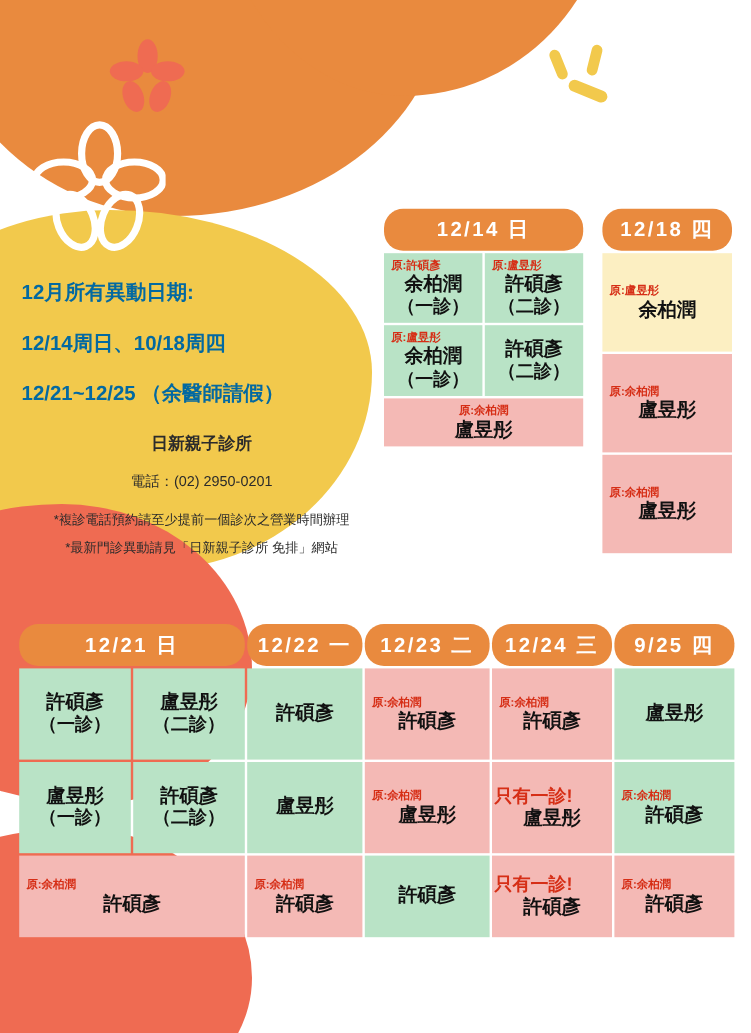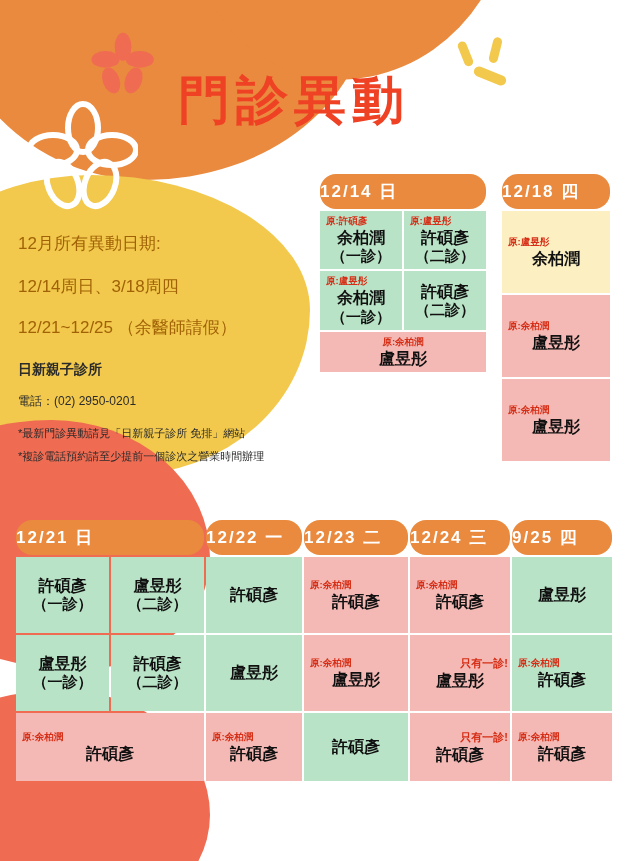--- a/index.html
+++ b/index.html
@@ -47,48 +47,48 @@
     color:#ef4123;font-size:17px;font-weight:bold;letter-spacing:1px;
   }
   .hdr-title{
     position:absolute;left:178px;top:74px;
     color:#ef4123;font-size:52px;font-weight:bold;letter-spacing:6px;
     line-height:1;
   }
 
   
   .info{position:absolute;left:18px;top:232px;width:300px;z-index:3;}
-  .info .line{color:#a16207;font-size:17px;font-weight:normal;margin-bottom:18px;}
+  .info .line{color:#0369a1;font-size:17px;font-weight:bold;margin-bottom:18px;}
   .info .line.l1{margin-bottom:20px;}
-  .clinic{margin-top:22px;}
+  .clinic{margin-top:22px;text-align:center;}
   .clinic .name{font-size:14px;font-weight:bold;color:#2b2b2b;margin-bottom:14px;}
   .clinic .tel{font-size:12px;color:#2b2b2b;margin-bottom:16px;}
   .clinic .note{font-size:11px;color:#2b2b2b;margin-bottom:8px;}
 
   
   .tbl{position:absolute;z-index:3;border-collapse:separate;border-spacing:2px;}
   .hdr-cell{
     background:#e98a3e;color:#ffffff;font-weight:bold;
-    font-size:17px;padding:6px 0;
+    text-align:center;font-size:17px;padding:6px 0;
     letter-spacing:2px;
     border-radius:16px;
   }
   td.cell{
     text-align:center;vertical-align:middle;
     font-size:16px;font-weight:bold;color:#111;
     padding:4px 2px;
   }
   .green{background:#b9e3c6;}
   .pink{background:#f4b9b5;}
   .cream{background:#fcefc2;}
   .orig{display:block;font-size:9.5px;color:#d62e16;font-weight:bold;text-align:left;padding-left:4px;margin-bottom:1px;}
   .orig.center{text-align:center;padding-left:0;}
   .nm{display:block;font-size:16px;line-height:1.15;}
   .sub{display:block;font-size:15px;line-height:1.2;}
-  .only{display:block;font-size:11px;color:#d62e16;font-weight:bold;text-align:right;margin-bottom:1px;}
+  .only{display:block;font-size:15px;color:#d62e16;font-weight:bold;text-align:left;margin-bottom:1px;}
 
   
   #tbl1{left:318px;top:172px;width:170px;}
   #tbl1 .cell{height:auto;}
   
   #tbl2{left:500px;top:172px;width:112px;}
   
   #tbl3{left:14px;top:518px;width:600px;}
 </style>
 </head>
@@ -126,32 +126,31 @@
   <svg width="70" height="70" viewBox="0 0 70 70">
     <g fill="#f2c94c">
       <rect x="6" y="6" width="9" height="26" rx="4.5" transform="rotate(-22 10 19)"></rect>
       <rect x="36" y="2" width="9" height="26" rx="4.5" transform="rotate(14 40 15)"></rect>
       <rect x="18" y="36" width="34" height="10" rx="5" transform="rotate(22 35 41)"></rect>
     </g>
   </svg>
 </div>
 
 <div class="header">
-  <div class="hdr-title">門診異動</div>
 </div>
 
 <div class="info">
   <div class="line l1">12月所有異動日期:</div>
-  <div class="line">12/14周日、3/18周四</div>
+  <div class="line">12/14周日、10/18周四</div>
   <div class="line">12/21~12/25 （余醫師請假）</div>
   <div class="clinic">
     <div class="name">日新親子診所</div>
     <div class="tel">電話：(02) 2950-0201</div>
+    <div class="note">*複診電話預約請至少提前一個診次之營業時間辦理</div>
     <div class="note">*最新門診異動請見「日新親子診所 免排」網站</div>
-    <div class="note">*複診電話預約請至少提前一個診次之營業時間辦理</div>
   </div>
 </div>
 
 <table class="tbl" id="tbl1">
   <tbody>
       <tr>
     <td class="hdr-cell" colspan="2">12/14  日</td>
   </tr>
   <tr>
     <td class="cell green">

